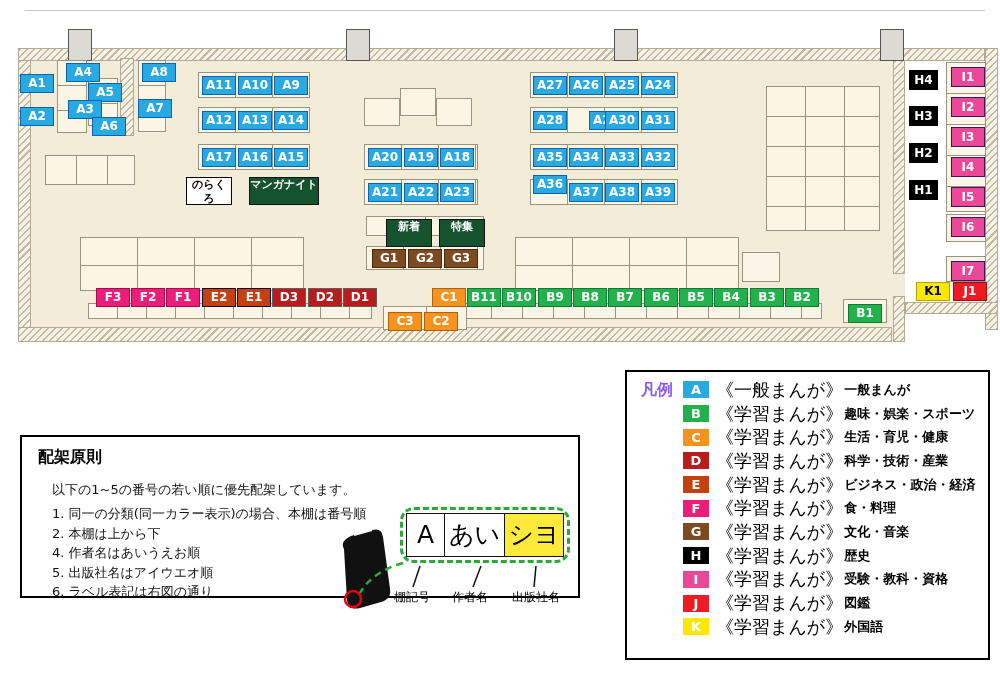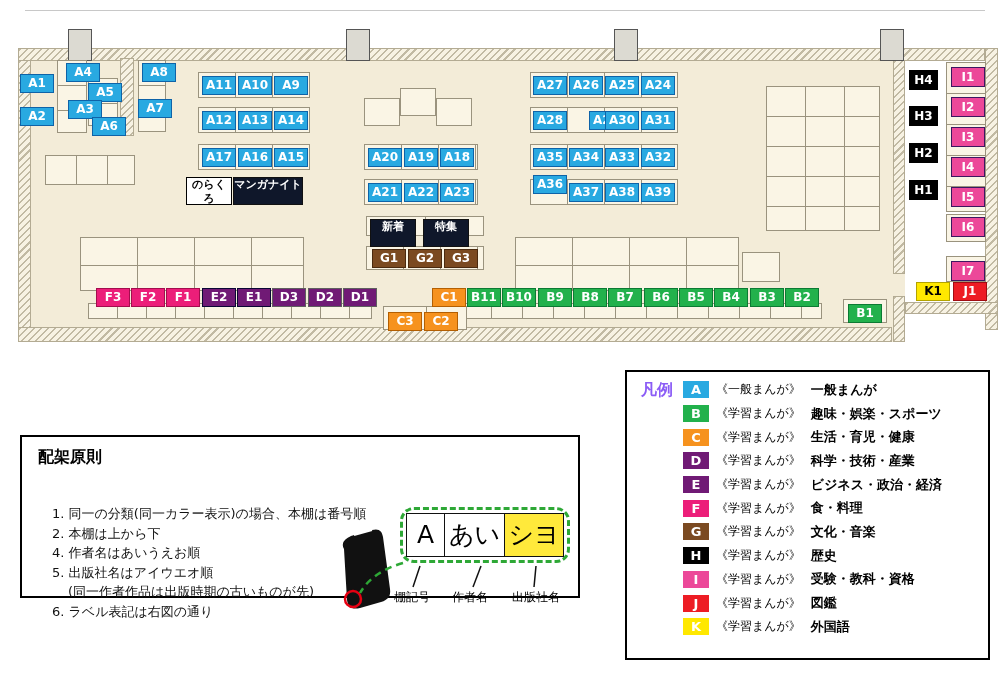--- a/index.html
+++ b/index.html
@@ -27,39 +27,39 @@
 
   
   .chip{position:absolute;box-sizing:border-box;width:34px;height:19px;border:1px solid;
         font:bold 12px/17px "DejaVu Sans",sans-serif;text-align:center;color:#fff;}
   .sz-h{width:29px;height:20px;line-height:18px;}
   .sz-i{height:20px;line-height:18px;}
   .sz-s{height:28px;line-height:14px;font-size:11px;font-weight:bold;}
   .c-a{background:#29a9e1;border-color:#0e63a8;}
   .c-b{background:#22b14c;border-color:#0c7a33;}
   .c-c{background:#f6921e;border-color:#b35f02;}
-  .c-d{background:#701a75;border-color:#5f5f5f;}
-  .c-e{background:#701a75;border-color:#0a0735;}
+  .c-d{background:#b91c1c;border-color:#5f5f5f;}
+  .c-e{background:#c2410c;border-color:#0a0735;}
   .c-f{background:#ec1e79;border-color:#a30d4e;}
   .c-g{background:#7b4a21;border-color:#4a2a0f;}
   .c-h{background:#000;border-color:#000;}
   .c-i{background:#ec4899;border-color:#3c1760;}
   .c-j{background:#ed1c24;border-color:#a00d13;}
   .c-k{background:#ffe800;border-color:#b3a300;color:#000;}
   .c-white{background:#fff;border-color:#000;color:#000;}
-  .c-black{background:#0f172a;border-color:#111;}
+  .c-black{background:#14532d;border-color:#111;margin-left:16px;}
 
   
   .panel{position:absolute;box-sizing:border-box;background:#fff;border:2px solid #000;}
   .lg-title{position:absolute;left:14px;top:8px;font-size:16px;font-weight:bold;color:#8b5cf6;}
   .lg-rows{position:absolute;left:56px;top:6px;}
   .lg-row{display:flex;align-items:center;height:23.7px;}
   .lg-chip{display:inline-block;width:26px;height:17px;line-height:17px;text-align:center;
            font-size:13px;font-weight:bold;color:#fff;margin-right:7px;border:none;}
-  .lg-series{font-size:12px;color:#000;margin-right:10px;}
+  .lg-series{font-size:18px;color:#000;margin-right:1px;}
   .lg-cat{font-size:13px;font-weight:bold;color:#000;}
 
   .pr-title{position:absolute;left:16px;top:10px;font-size:16px;font-weight:bold;color:#000;}
   .pr-intro{position:absolute;left:30px;top:44px;font-size:13px;color:#111;}
   .pr-rules{position:absolute;left:30px;top:67px;font-size:13px;color:#111;line-height:19.5px;}
   .pr-rule.indent{padding-left:16px;}
   .pr-svg{position:absolute;left:0;top:0;}
   .ex-wrap{position:absolute;left:378px;top:70px;width:158px;border:3px dashed #2ea836;border-radius:14px;padding:3px;background:#fff;}
   .ex-label{display:flex;border:1.5px solid #111;height:42px;}
   .ex-cell{box-sizing:border-box;height:42px;line-height:42px;text-align:center;font-size:25px;color:#000;background:#fff;}
@@ -203,26 +203,26 @@
     <div class="chip c-i sz-i" style="left:951px;top:157px">I4</div>
     <div class="chip c-i sz-i" style="left:951px;top:187px">I5</div>
     <div class="chip c-i sz-i" style="left:951px;top:217px">I6</div>
     <div class="chip c-i sz-i" style="left:951px;top:261px">I7</div>
     <div class="chip c-k" style="left:916px;top:282px">K1</div>
     <div class="chip c-j" style="left:953px;top:282px">J1</div>
   </div>
 
   <div class="panel" style="left:20px;top:435px;width:560px;height:163px">
     <div class="pr-title">配架原則</div>
+    <div class="pr-intro">以下の1~5の番号の若い順に優先配架しています。</div>
     <div class="pr-rules">
       <div class="pr-rule">1. 同一の分類(同一カラー表示)の場合、本棚は番号順</div>
       <div class="pr-rule">2. 本棚は上から下</div>
       <div class="pr-rule">4. 作者名はあいうえお順</div>
       <div class="pr-rule">5. 出版社名はアイウエオ順</div>
-      <div class="pr-rule indent">(同一作者作品は出版時期の古いものが先)</div>
       <div class="pr-rule">6. ラベル表記は右図の通り</div>
     </div>
 
     <svg class="pr-svg" width="560" height="215" viewBox="0 0 560 215">
       <path d="M322,112 C318,104 326,100 332,98 L350,93 C357,91 360,94 361,100 L368,152 C369,159 366,163 359,165 L338,171 C330,173 326,170 325,163 Z" fill="#111"></path>
       <path d="M332,98 L350,93" stroke="#fff" stroke-width="2" fill="none"></path>
       <circle cx="331" cy="162" r="8" fill="none" stroke="#e60012" stroke-width="2.5"></circle>
       <path d="M381,126 C360,132 346,142 338,156" stroke="#2ea836" stroke-width="2.5" stroke-dasharray="7 5" fill="none"></path>
       <line x1="398" y1="129" x2="391" y2="150" stroke="#111" stroke-width="1.5"></line>
       <line x1="459" y1="129" x2="451" y2="150" stroke="#111" stroke-width="1.5"></line>

